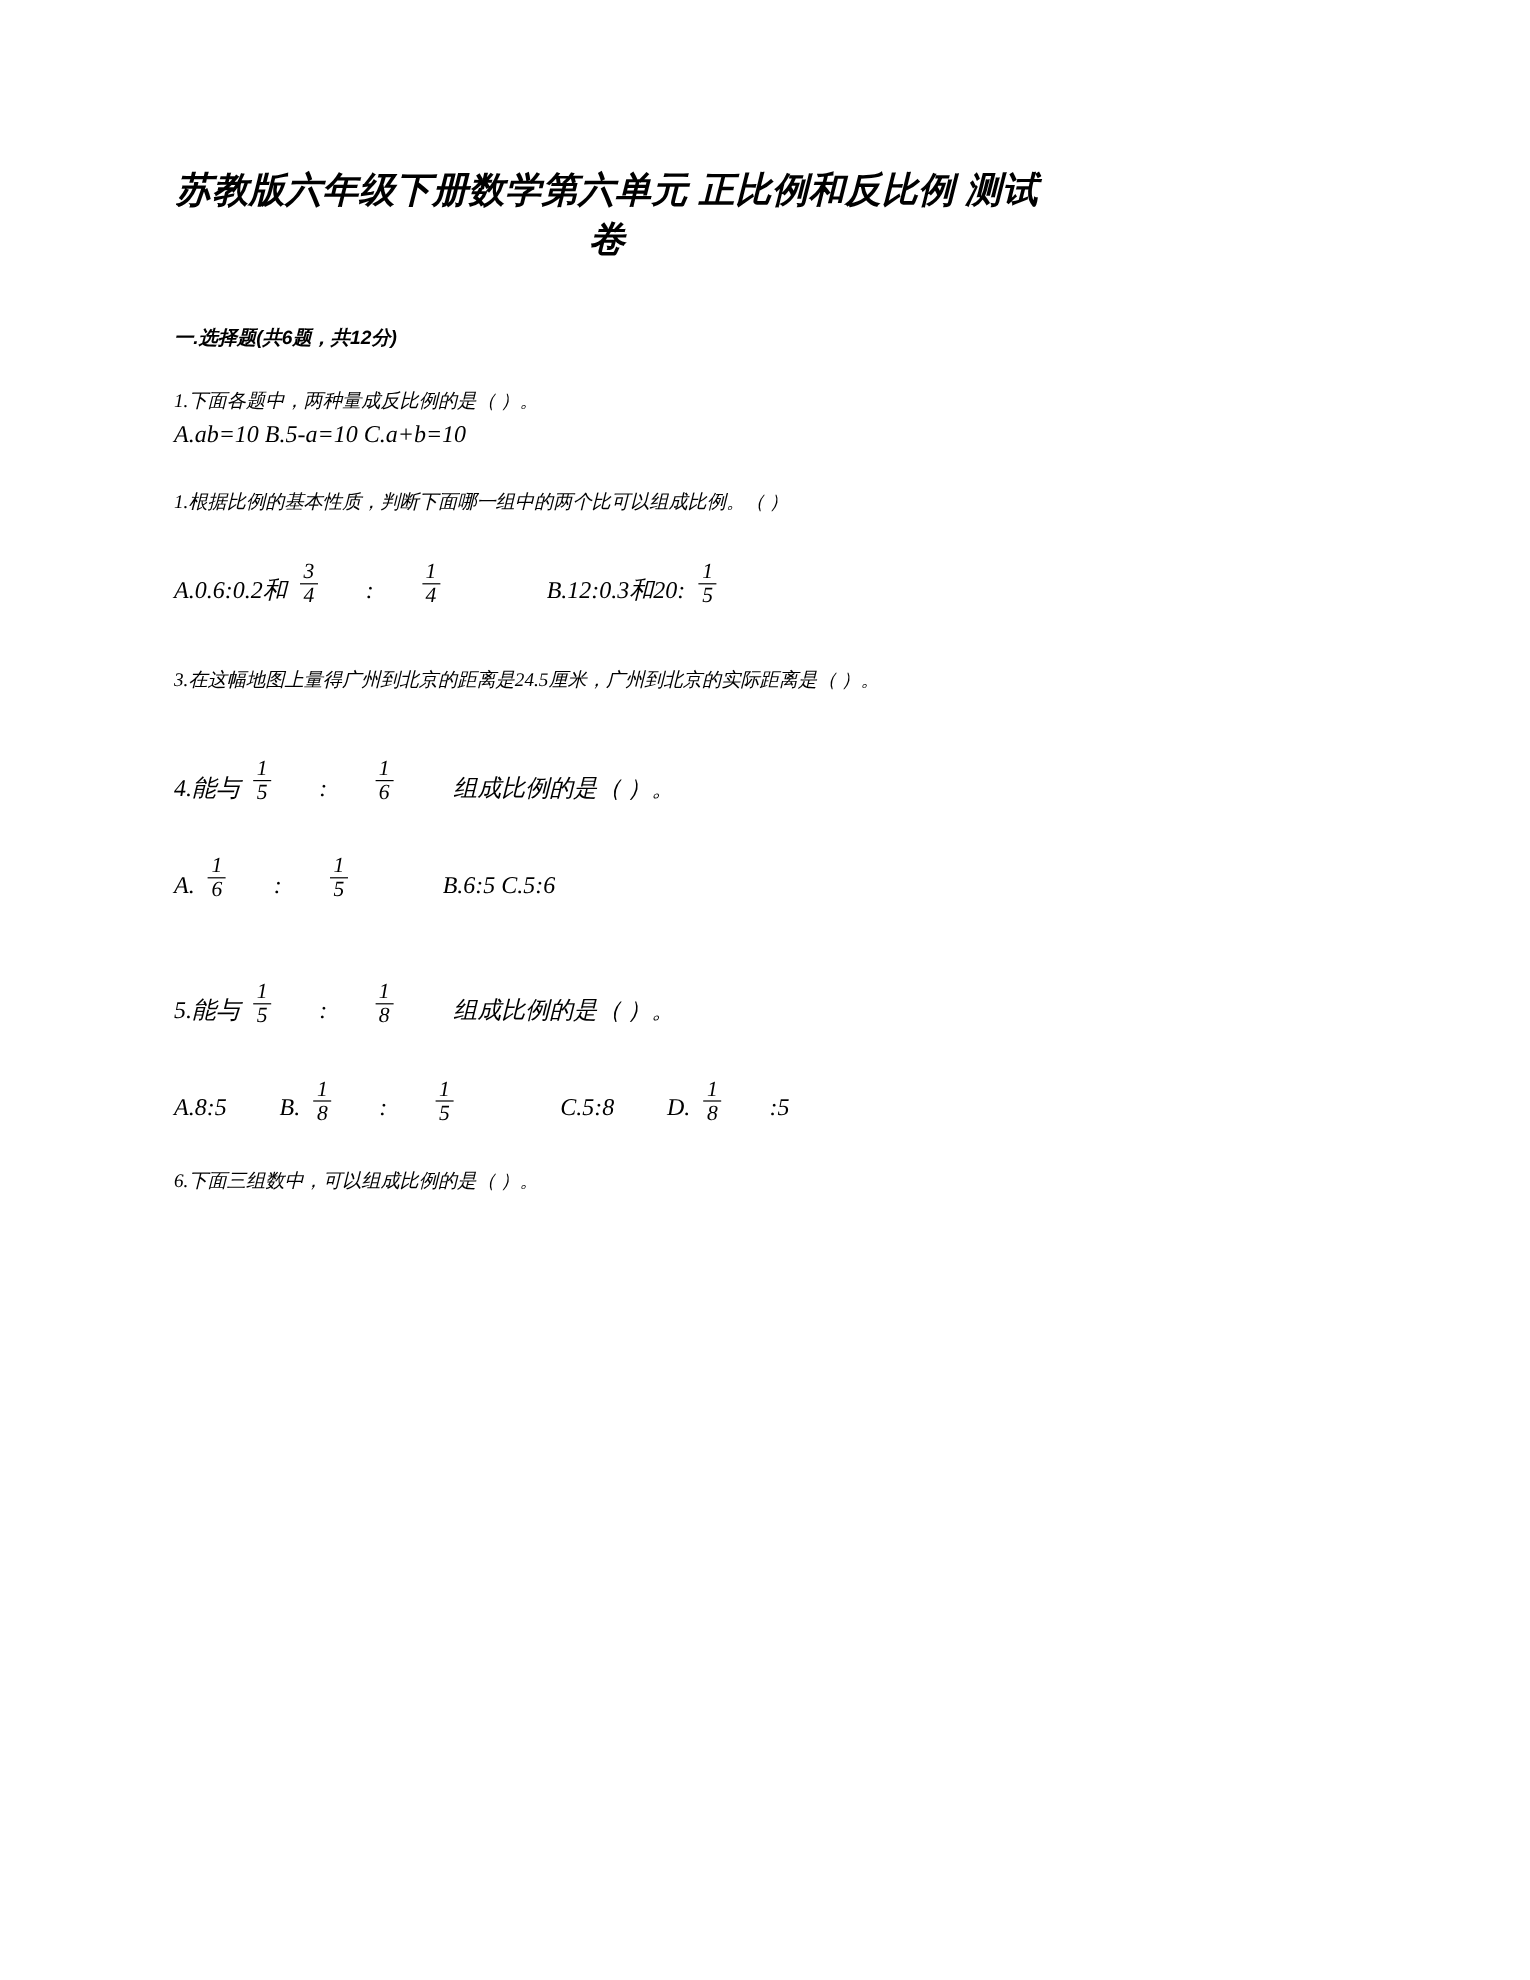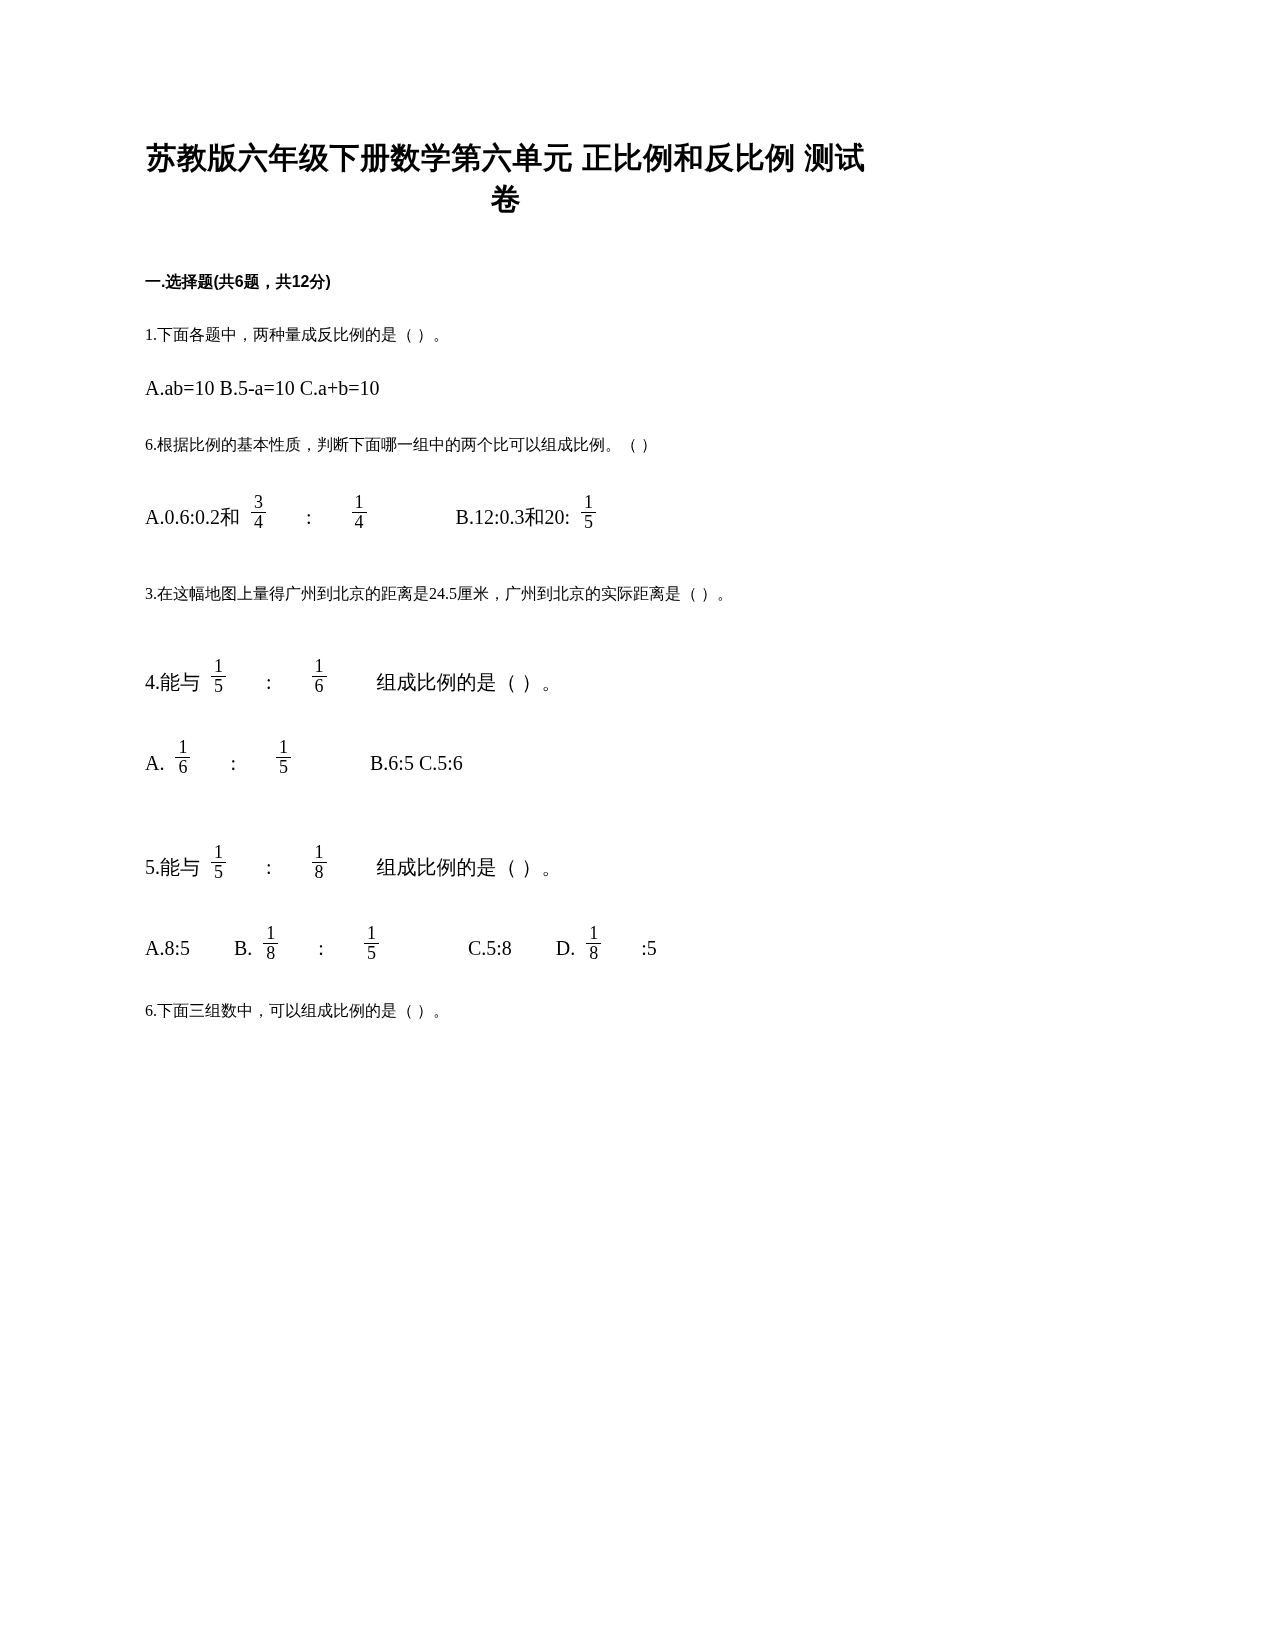--- a/index.html
+++ b/index.html
@@ -12,20 +12,21 @@
     height: 1650px;
     font-family: "Liberation Serif", "DejaVu Serif", serif;
     color: #000000;
     position: relative;
     overflow: hidden;
   }
   .page {
     padding: 0 145px;
     box-sizing: border-box;
     width: 1012px;
+    font-style: italic;
   }
   .doc-title {
     font-family: "Liberation Sans", "DejaVu Sans", sans-serif;
     font-weight: bold;
     font-size: 30px;
     text-align: center;
     margin-top: 138px;
     margin-bottom: 0;
     letter-spacing: 0.5px;
   }
@@ -36,21 +37,20 @@
     margin-top: 52px;
   }
   .q {
     font-size: 16px;
     line-height: 1.5;
     margin-top: 30px;
   }
   .opts {
     font-size: 20px;
     line-height: 1.5;
-    margin-top: 26px;
   }
   .sp-wide { display: inline-block; width: 34px; }
   .sp-mid  { display: inline-block; width: 24px; }
 
   
   .frac {
     display: inline-block;
     vertical-align: -0.55em;
     text-align: center;
     font-size: 18px;
@@ -79,21 +79,21 @@
 
 <div class="page">
 
   <h1 class="doc-title">苏教版六年级下册数学第六单元 正比例和反比例 测试卷</h1>
 
   <div class="section-head">一.选择题(共6题，共12分)</div>
 
   <div class="q">1.下面各题中，两种量成反比例的是（   ）。</div>
   <div class="opts">A.ab=10        B.5-a=10        C.a+b=10</div>
 
-  <div class="q">6.根据比例的基本性质，判断下面哪一组中的两个比可以组成比例。（   ）</div>
+  <div class="q">1.根据比例的基本性质，判断下面哪一组中的两个比可以组成比例。（   ）</div>
   <div class="row-frac">
     <span>A.0.6:0.2和</span>
     <span class="frac">
       <span class="num">3</span>
       <span class="den">4</span>
     </span>
     <span class="sp-mid"></span>
     <span>:</span>
     <span class="sp-mid"></span>
     <span class="frac">

